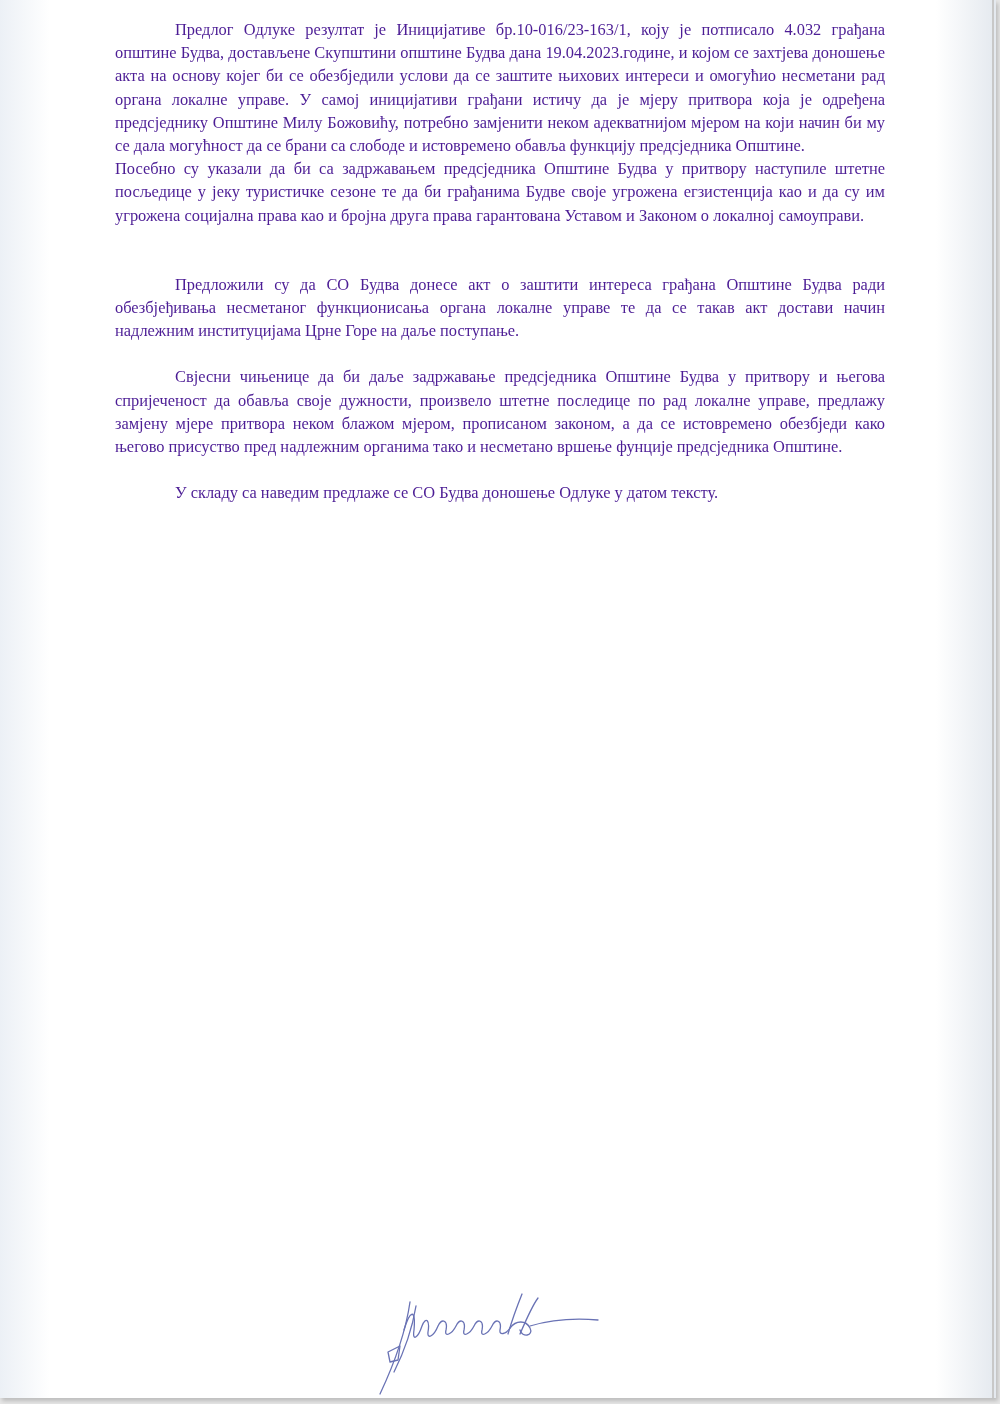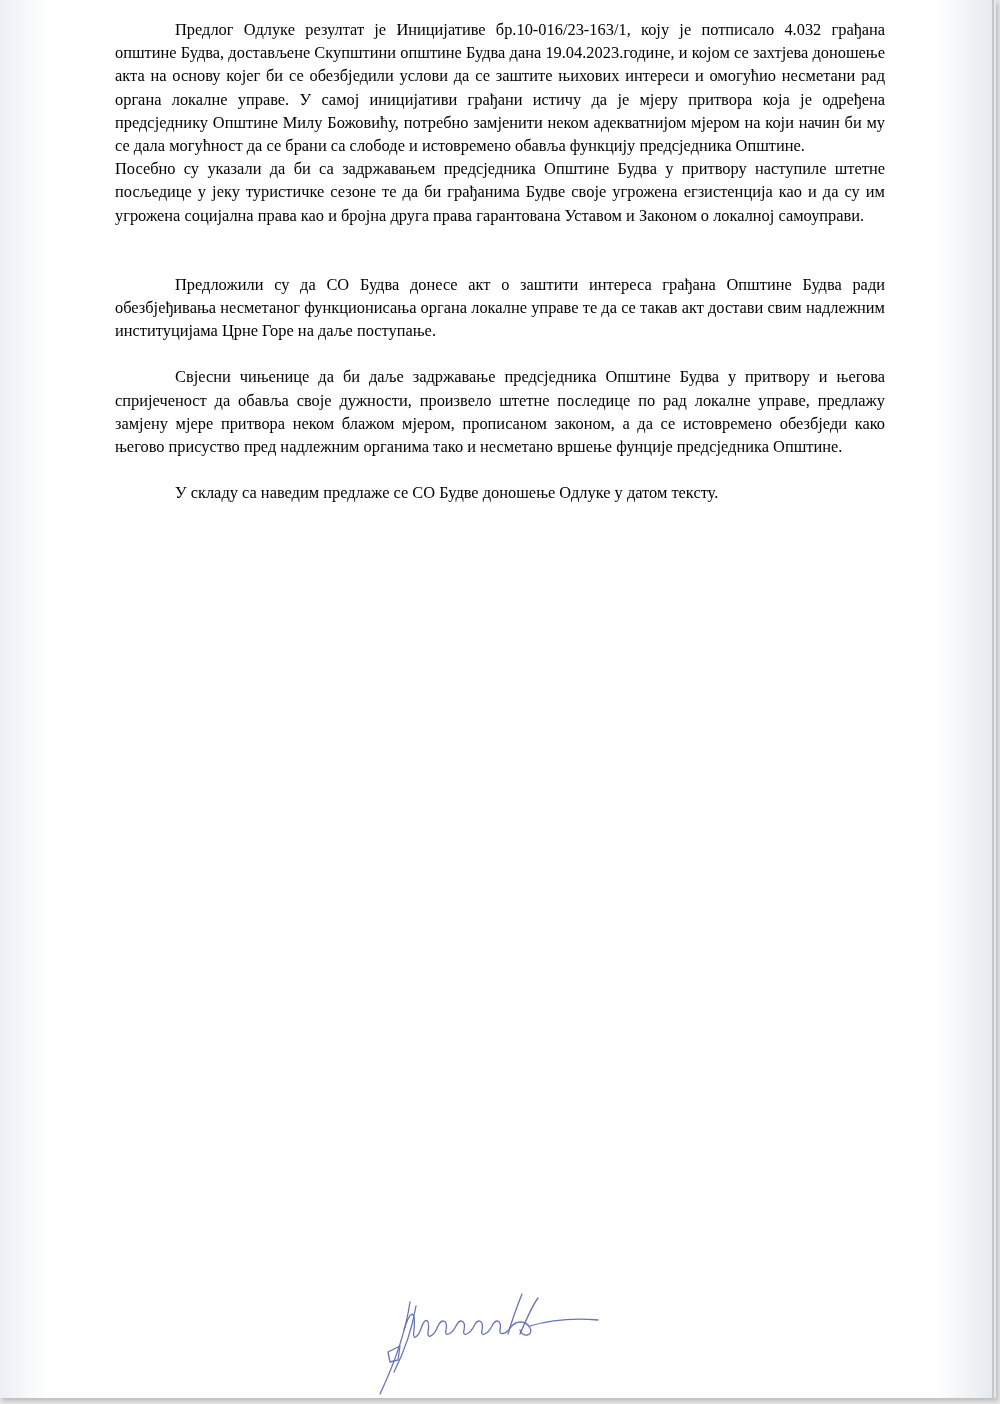--- a/index.html
+++ b/index.html
@@ -33,21 +33,21 @@
     background: #c8c8c8;
   }
   .body-text {
     position: absolute;
     left: 115px;
     top: 18px;
     width: 770px;
     font-family: "Liberation Serif", "DejaVu Serif", serif;
     font-size: 16.4px;
     line-height: 23.2px;
-    color: #000000;
+    color: #4c1d95;
     text-align: justify;
   }
   .para {
     margin: 0;
     text-indent: 60px;
   }
   .para.noindent { text-indent: 0; }
   .gap-lg { height: 46px; }
   .gap-md { height: 23px; }
   .signature {
@@ -63,25 +63,25 @@
 
 <div class="page">
   <div class="edge-left"></div>
   <div class="edge-right"></div>
   <div class="edge-right-line"></div>
 
   <div class="body-text">
     <p class="para">Предлог Одлуке резултат је Иницијативе бр.10-016/23-163/1, коју је потписало 4.032 грађана општине Будва, достављене Скупштини општине Будва дана 19.04.2023.године, и којом се захтјева доношење акта на основу којег би се обезбједили услови да се заштите њихових интереси и омогућио несметани рад органа локалне управе. У самој иницијативи грађани истичу да је мјеру притвора која је одређена предсједнику Општине Милу Божовићу, потребно замјенити неком адекватнијом мјером на који начин би му се дала могућност да се брани са слободе и истовремено обавља функцију предсједника Општине.</p>
     <p class="para noindent">Посебно су указали да би са задржавањем предсједника Општине Будва у притвору наступиле штетне посљедице у јеку туристичке сезоне те да би грађанима Будве своје угрожена егзистенција као и да су им угрожена социјална права као и бројна друга права гарантована Уставом и Законом о локалној самоуправи.</p>
     <div class="gap-lg"></div>
-    <p class="para">Предложили су да СО Будва донесе акт о заштити интереса грађана Општине Будва ради обезбјеђивања несметаног функционисања органа локалне управе те да се такав акт достави свим надлежним институцијама Црне Горе на даље поступање.</p>
+    <p class="para">Предложили су да СО Будва донесе акт о заштити интереса грађана Општине Будва ради обезбјеђивања несметаног функционисања органа локалне управе те да се такав акт достави начин надлежним институцијама Црне Горе на даље поступање.</p>
     <div class="gap-md"></div>
     <p class="para">Свјесни чињенице да би даље задржавање предсједника Општине Будва у притвору и његова спријеченост да обавља своје дужности, произвело штетне последице по рад локалне управе, предлажу замјену мјере притвора неком блажом мјером, прописаном законом, а да се истовремено обезбједи како његово присуство пред надлежним органима тако и несметано вршење фунције предсједника Општине.</p>
     <div class="gap-md"></div>
-    <p class="para">У складу са наведим предлаже се СО Будве доношење Одлуке у датом тексту.</p>
+    <p class="para">У складу са наведим предлаже се СО Будва доношење Одлуке у датом тексту.</p>
   </div>
 
   <div class="signature">
     <svg width="230" height="110" viewBox="0 0 230 110">
       <g fill="none" stroke="#4f5aa8" stroke-width="1.3" stroke-linecap="round" stroke-linejoin="round" opacity="0.85">
 
         <path d="M40 12 C 36 40, 26 70, 10 104"></path>
         <path d="M46 16 C 42 40, 34 62, 24 82"></path>
 
         <path d="M18 62 L 30 56 L 28 70 L 20 72 Z"></path>

